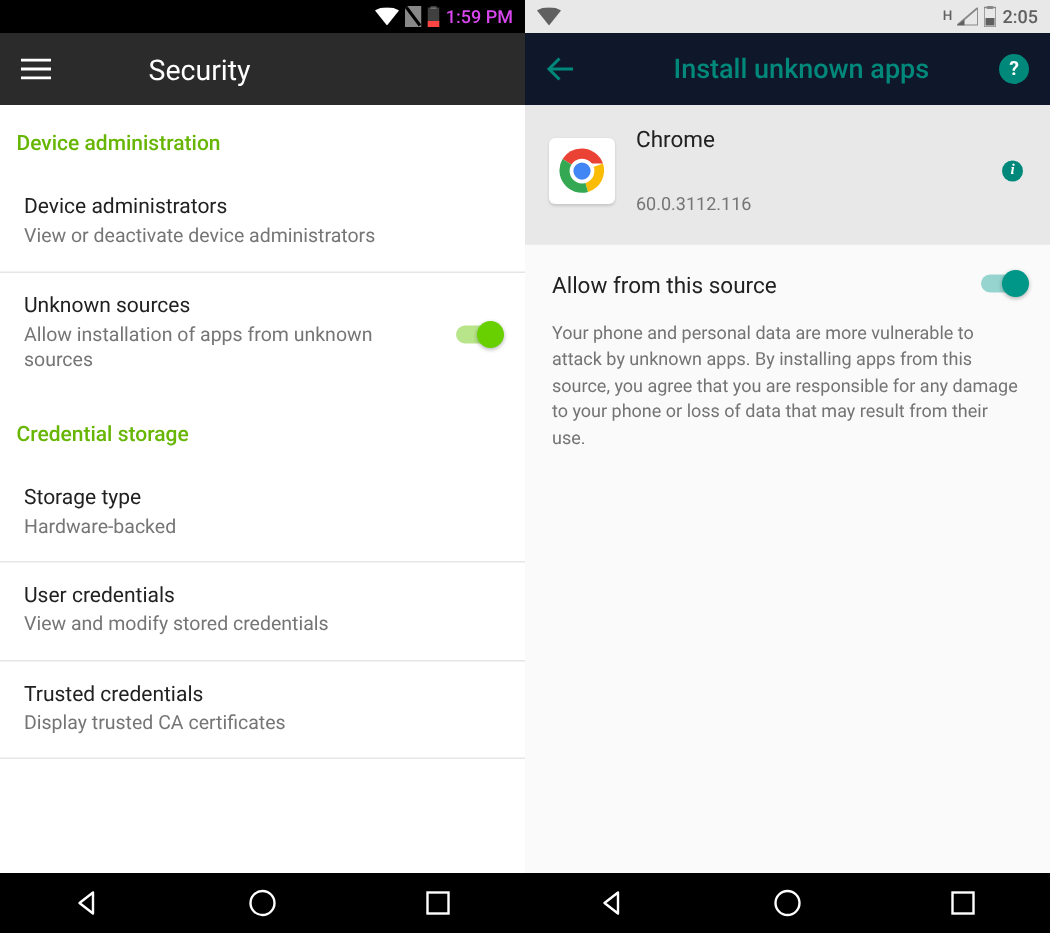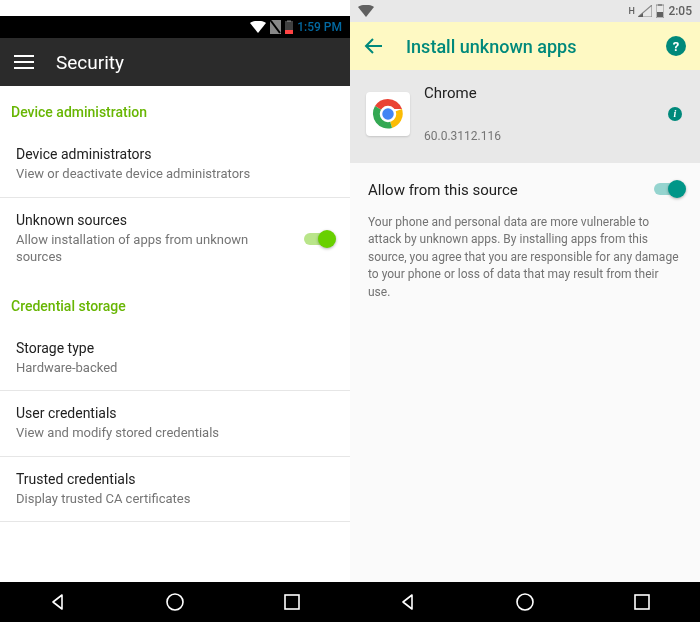--- a/index.html
+++ b/index.html
@@ -3,29 +3,29 @@
 <meta charset="utf-8">
 <style>
   * { box-sizing: border-box; margin: 0; padding: 0; }
   body { width: 700px; height: 622px; font-family: Roboto, "Helvetica Neue", Arial, sans-serif; background: #fff; display: flex; overflow: hidden; }
   .phone { height: 622px; display: flex; flex-direction: column; position: relative; }
   .phone-left { width: 350px; background: #fff; }
   .phone-right { width: 350px; background: #e8e8e8; }
 
   
   .status-bar { height: 22px; display: flex; align-items: center; justify-content: flex-end; padding: 0 8px; gap: 4px; font-size: 12px; font-weight: 500; }
-  .status-left { background: #000; color: #0369a1; margin-top: 16px; }
+  .status-left { background: #000; color: #d946ef; }
   .status-right { background: #e8e8e8; color: #606060; padding-left: 8px; justify-content: space-between; }
   .status-right .right-group { display: flex; align-items: center; gap: 4px; }
 
   
   .app-bar { height: 48px; display: flex; align-items: center; padding: 0 14px; gap: 22px; }
   .app-bar-dark { background: #2b2b2b; color: #fff; }
-  .app-bar-title { font-size: 19px; font-weight: 400; }
-  .app-bar-teal { background: #fef9c3; color: #00897b; }
+  .app-bar-title { font-size: 19px; font-weight: 400; margin-left: 43px; }
+  .app-bar-teal { background: #0f172a; color: #00897b; }
   .app-bar-teal .app-bar-title { color: #00897b; font-weight: 500; font-size: 18px; }
   .help-badge { margin-left: auto; width: 20px; height: 20px; border-radius: 50%; background: #00897b; color: #fff; display: flex; align-items: center; justify-content: center; font-size: 13px; font-weight: 700; }
 
   
   .content { flex: 1; background: #fff; overflow: hidden; }
   .content-right { background: #fafafa; }
 
   .section-header { color: #68b604; font-size: 14px; font-weight: 500; padding: 18px 11px 12px; }
   .setting-item { padding: 14px 16px; position: relative; }
   .setting-item.div { border-bottom: 1px solid #e6e6e6; }

